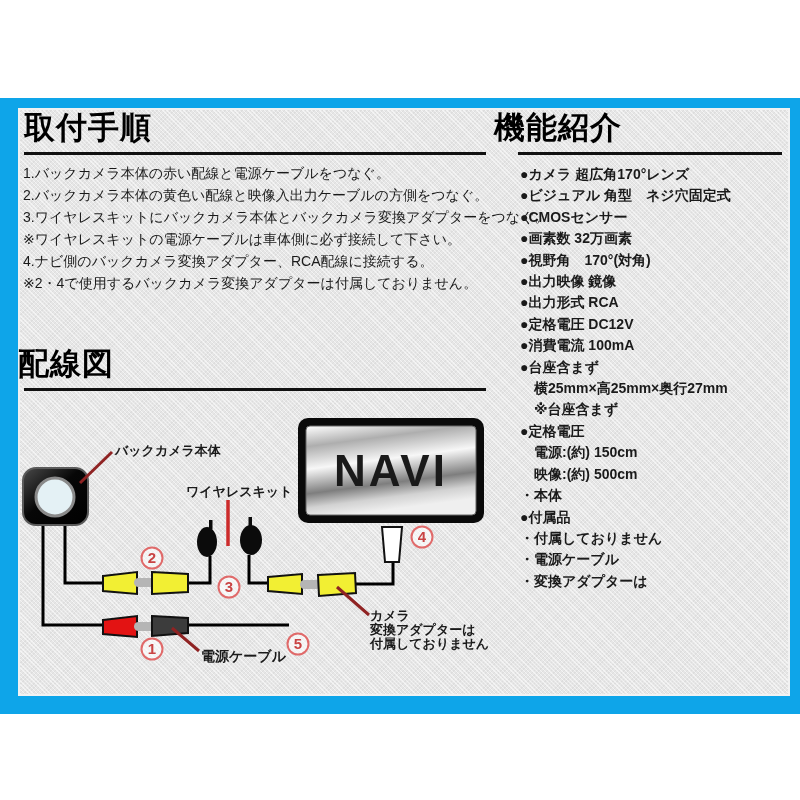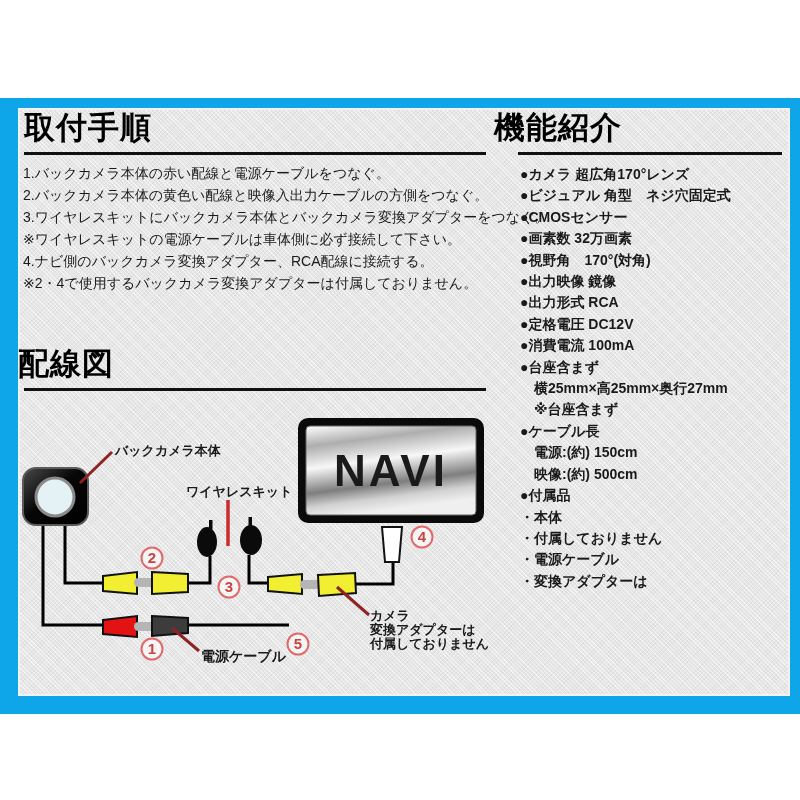--- a/index.html
+++ b/index.html
@@ -188,29 +188,29 @@
 
         <div class="line">●消費電流 100mA</div>
 
 
         <div class="line">●台座含まず</div>
 
         <div class="line">　横25mm×高25mm×奥行27mm</div>
 
         <div class="line">　※台座含まず</div>
 
-        <div class="line">●ケーブル長</div>
+        <div class="line">●定格電圧</div>
 
         <div class="line">　電源:(約) 150cm</div>
 
         <div class="line">　映像:(約) 500cm</div>
 
+        <div class="line">・本体</div>
+
         <div class="line">●付属品</div>
-
-        <div class="line">・本体</div>
 
         <div class="line">・付属しておりません</div>
 
         <div class="line">・電源ケーブル</div>
 
         <div class="line">・変換アダプターは</div>
       </div>
 
   </div>
 </div>

